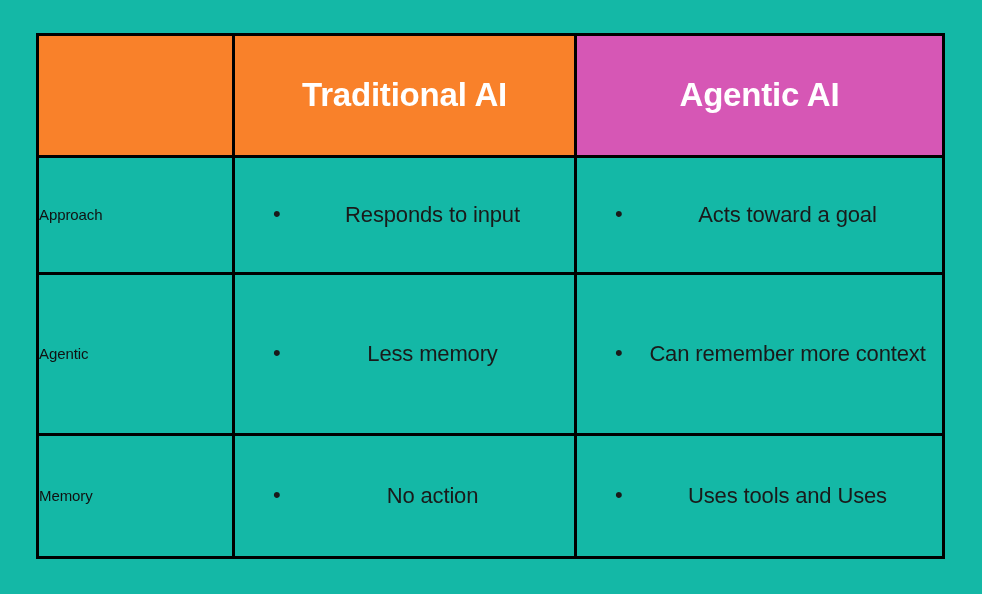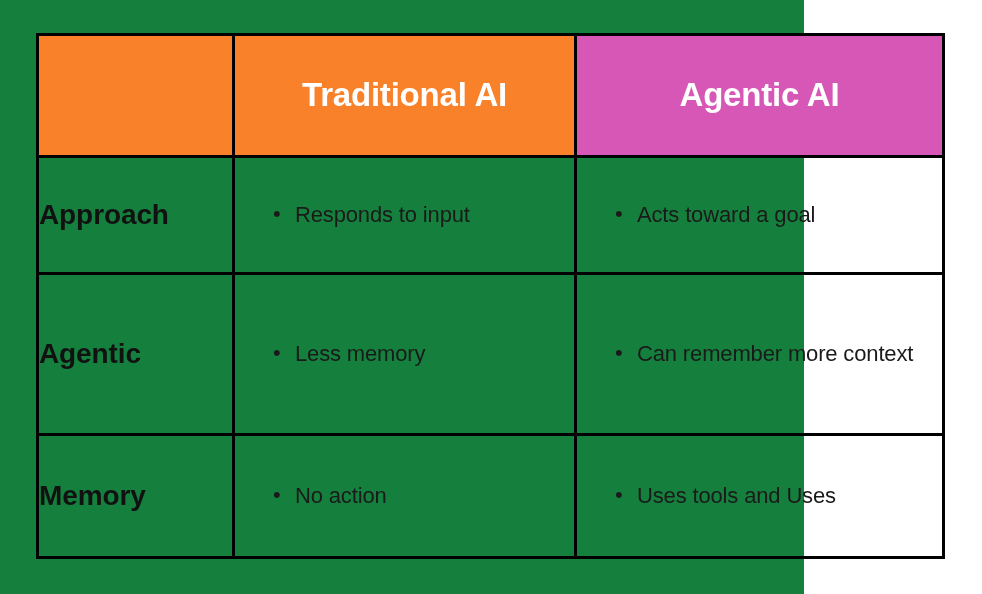--- a/index.html
+++ b/index.html
@@ -10,23 +10,23 @@
   body {
     width: 982px;
     height: 594px;
     overflow: hidden;
     font-family: "Liberation Sans", sans-serif;
     -webkit-font-smoothing: antialiased;
   }
 
   .page {
     position: relative;
-    width: 804px;
+    width: 982px;
     height: 594px;
-    background: #15803d;
+    background: #14b8a6;
   }
 
   .comparison-table {
     position: absolute;
     left: 36px;
     top: 33px;
     width: 906px;
     height: 526px;
     border-collapse: collapse;
     table-layout: fixed;
@@ -61,40 +61,41 @@
   .header-cell-traditional { background: #F9812A; }
   .header-cell-agentic { background: #D657B5; margin-top: 10px; }
 
   
   .row-approach { height: 90px; }
   .row-output   { height: 95px; }
   .row-memory   { height: 124px; }
   .row-action   { height: 95px; }
 
   .attribute-cell {
-    font-weight: bold;
-    font-size: 28px;
+    font-weight: normal;
+    font-size: 15px;
     color: #111111;
     padding-left: 23px;
     padding-right: 8px;
     letter-spacing: -0.1px;
   }
 
   .content-cell {
     font-size: 22px;
     color: #1a1a1a;
     padding-left: 8px;
     padding-right: 14px;
     letter-spacing: -0.15px;
   }
 
   .bullet-list {
     margin: 4px;
     padding: 0 0 0 34px;
     list-style: none;
+    text-align: center;
   }
   .bullet-item {
     position: relative;
     line-height: 1.42;
     padding-left: 22px;
   }
   .bullet-item::before {
     content: "\2022";
     position: absolute;
     left: 0;

